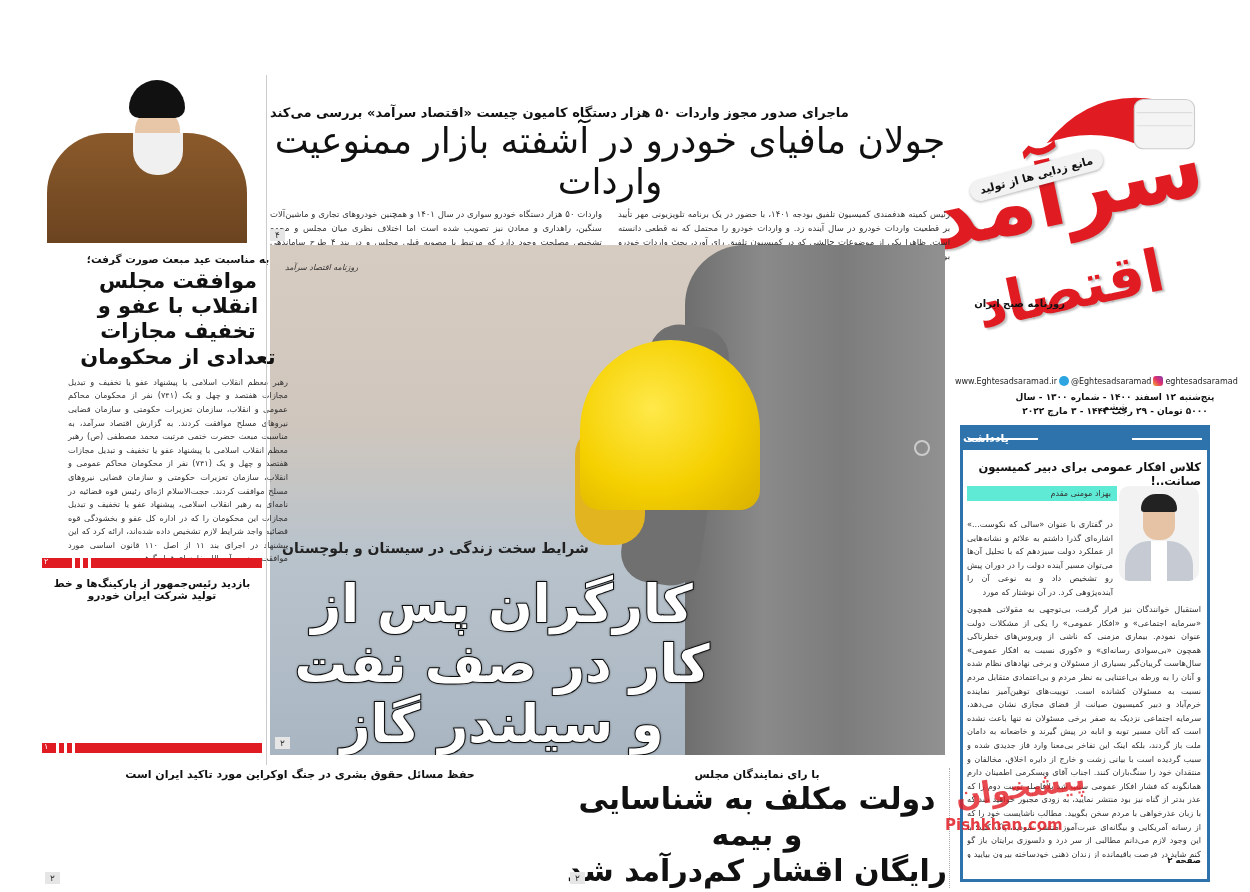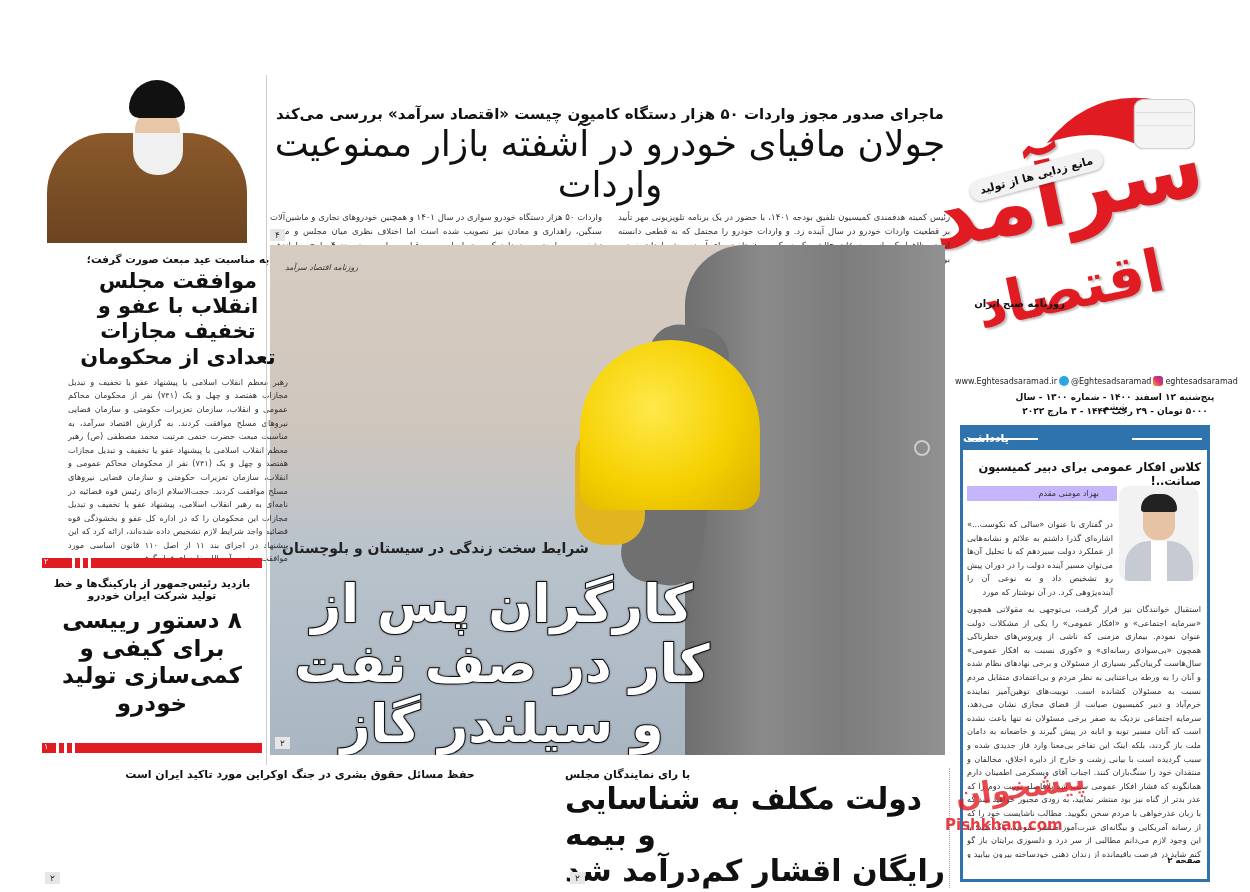--- a/index.html
+++ b/index.html
@@ -11,21 +11,21 @@
   .mast-logo { position: absolute; right: 15px; top: 95px; width: 210px; height: 260px; }
   .mast-tagline { position: absolute; right: 125px; top: 150px; background: #f2f2f2; border-radius: 14px; padding: 4px 10px; font-size: 11px; font-weight: bold; transform: rotate(-15deg); box-shadow: 0 1px 3px rgba(0,0,0,0.3); }
   .mast-sub { position: absolute; right: 150px; top: 228px; font-size: 10px; font-weight: bold; }
   .mast-socials { position: absolute; right: 0; top: 306px; width: 260px; font-size: 8px; direction: ltr; text-align: left; color: #222; white-space: nowrap; }
   .mast-socials span.ico { display: inline-block; width: 10px; height: 10px; border-radius: 3px; vertical-align: middle; margin: 0 2px; }
   .mast-date { position: absolute; right: 0; top: 322px; width: 200px; font-size: 9px; text-align: center; font-weight: bold; }
   .mast-price { position: absolute; right: 0; top: 336px; width: 200px; font-size: 9px; text-align: center; font-weight: bold; }
 
   
   #top-story { left: 270px; top: 105px; width: 680px; height: 135px; }
-  .kicker { font-size: 15px; font-weight: bold; text-align: center; }
+  .kicker { font-size: 13px; font-weight: bold; text-align: left; }
   .headline-xl { font-size: 36px; font-weight: normal; text-align: center; line-height: 1.15; letter-spacing: -1px; }
   .lead-cols { display: flex; gap: 16px; margin-top: 4px; }
   .lead-col { flex: 1; font-size: 8.5px; line-height: 14px; text-align: justify; color: #333; }
   .page-tag { display: inline-block; background: #e6e6e6; font-size: 9px; padding: 1px 5px; color: #333; }
 
   
   #photo { left: 270px; top: 245px; width: 675px; height: 510px; overflow: hidden; background: linear-gradient(180deg, #d7ccc1 0%, #cfc6bd 35%, #b9c3cc 60%, #a9b6c2 100%); text-decoration: underline; }
   .jacket { position: absolute; right: 0; top: 0; width: 260px; height: 510px; background: linear-gradient(90deg, #6e6e6e 0%, #8a8a8a 30%, #7c7c7c 60%, #919191 100%); border-top-left-radius: 60px; }
   .sleeve { position: absolute; right: 230px; top: 80px; width: 80px; height: 260px; background: #707070; border-radius: 30px; transform: rotate(8deg); }
   .helmet { position: absolute; right: 185px; top: 95px; width: 180px; height: 170px; background: radial-gradient(circle at 40% 40%, #ffe94a 0%, #f5d000 55%, #d8b000 100%); border-radius: 90px 90px 20px 20px; }
@@ -49,33 +49,33 @@
   .lbody { font-size: 8.2px; line-height: 13.6px; text-align: justify; color: #333; }
   .redbar { position: absolute; left: 0; width: 220px; height: 10px; background: #e11b22; }
   .redbar .seg { position: absolute; top: 0; height: 10px; width: 3px; background: #fff; }
   .redbar .num { position: absolute; left: 2px; top: -1px; font-size: 8px; color: #fff; direction: ltr; }
 
   
   #opinion { left: 960px; top: 425px; width: 250px; height: 457px; border: 3px solid #2f73ad; }
   .op-head { position: absolute; left: 0; top: 0; width: 244px; height: 22px; background: #2f73ad; color: #fff; font-size: 11px; text-align: left; line-height: 22px; font-weight: bold; }
   .op-head .line { position: absolute; top: 10px; height: 1.5px; background: #fff; width: 70px; }
   .op-title { position: absolute; right: 6px; top: 32px; font-size: 11.5px; font-weight: bold; }
-  .op-author-bar { position: absolute; right: 90px; top: 58px; width: 150px; height: 15px; background: #c4b5fd; font-size: 8px; padding-right: 18px; line-height: 15px; color: #333; }
+  .op-author-bar { position: absolute; right: 90px; top: 58px; width: 150px; height: 15px; background: #5eead4; font-size: 8px; padding-right: 6px; line-height: 15px; color: #333; }
   .op-photo { position: absolute; right: 8px; top: 58px; width: 80px; height: 95px; background: #f2f2f2; border-radius: 10px; overflow: hidden; }
   .op-photo .hair { position: absolute; left: 22px; top: 8px; width: 36px; height: 18px; background: #222; border-radius: 18px 18px 4px 4px; }
   .op-photo .face { position: absolute; left: 24px; top: 14px; width: 32px; height: 40px; background: #e6c3a5; border-radius: 14px; }
   .op-photo .suit { position: absolute; left: 6px; top: 55px; width: 68px; height: 40px; background: #c5cad3; border-radius: 24px 24px 0 0; }
   .op-photo .shirt { position: absolute; left: 32px; top: 55px; width: 16px; height: 40px; background: #fff; }
   .op-text1 { position: absolute; right: 94px; top: 90px; width: 146px; font-size: 8.2px; line-height: 13.6px; text-align: justify; color: #333; }
   .op-text2 { position: absolute; right: 6px; top: 175px; width: 234px; font-size: 8.2px; line-height: 13.6px; text-align: justify; color: #333; }
   .op-page { position: absolute; right: 6px; bottom: 14px; font-size: 8.5px; font-weight: bold; }
 
   
   #bottom-left { left: 40px; top: 768px; width: 520px; height: 120px; text-align: center; }
-  #bottom-mid { left: 565px; top: 768px; width: 385px; height: 120px; text-align: left; border-right: 1px dotted #aaa; }
+  #bottom-mid { left: 565px; top: 768px; width: 385px; height: 120px; text-align: center; border-right: 1px dotted #aaa; }
   .bk { font-size: 11px; font-weight: bold; }
   .bh { font-size: 30px; font-weight: bold; line-height: 1.2; letter-spacing: -0.5px; }
   .bpage { position: absolute; left: 5px; bottom: 3px; }
 
   
   #watermark { left: 945px; top: 770px; width: 110px; height: 70px; pointer-events: none; }
   .wm-fa { position: absolute; left: 10px; top: 0; font-size: 30px; color: rgba(225,27,34,0.8); font-weight: bold; transform: rotate(-8deg); }
   .wm-en { position: absolute; left: 0; top: 46px; font-size: 15px; color: rgba(225,27,34,0.85); font-weight: bold; direction: ltr; }
 
   .vrule { position: absolute; width: 1px; background: #ccc; }
@@ -138,21 +138,20 @@
     <div class="lbody" style="margin-top:6px;">رهبر معظم انقلاب اسلامی با پیشنهاد عفو یا تخفیف و تبدیل مجازات هفتصد و چهل و یک (۷۴۱) نفر از محکومان محاکم عمومی و انقلاب، سازمان تعزیرات حکومتی و سازمان قضایی نیروهای مسلح موافقت کردند. به گزارش اقتصاد سرآمد، به مناسبت مبعث حضرت ختمی مرتبت محمد مصطفی (ص) رهبر معظم انقلاب اسلامی با پیشنهاد عفو یا تخفیف و تبدیل مجازات هفتصد و چهل و یک (۷۴۱) نفر از محکومان محاکم عمومی و انقلاب، سازمان تعزیرات حکومتی و سازمان قضایی نیروهای مسلح موافقت کردند. حجت‌الاسلام اژه‌ای رئیس قوه قضائیه در نامه‌ای به رهبر انقلاب اسلامی، پیشنهاد عفو یا تخفیف و تبدیل مجازات این محکومان را که در اداره کل عفو و بخشودگی قوه قضائیه واجد شرایط لازم تشخیص داده شده‌اند، ارائه کرد که این پیشنهاد در اجرای بند ۱۱ از اصل ۱۱۰ قانون اساسی مورد موافقت حضرت آیت‌الله خامنه‌ای قرار گرفت.</div>
   </div>
   <div class="redbar" style="top:483px;">
     <span class="seg" style="left:30px;"></span>
       <span class="seg" style="left:38px;"></span>
       <span class="seg" style="left:46px;"></span>
     <span class="num">۲</span>
   </div>
   <div class="left-block" style="top:502px;">
     <div class="lk">بازدید رئیس‌جمهور از پارکینگ‌ها و خط تولید شرکت ایران خودرو</div>
-    <div class="lh" style="font-size:23px;margin-top:6px;">۸ دستور رییسی برای کیفی و کمی‌سازی تولید خودرو</div>
   </div>
   <div class="redbar" style="top:668px;">
     <span class="seg" style="left:14px;"></span>
       <span class="seg" style="left:22px;"></span>
       <span class="seg" style="left:30px;"></span>
     <span class="num">۱</span>
   </div>
 </div>
 
 <div class="vrule" style="left:266px;top:75px;height:690px;"></div>

